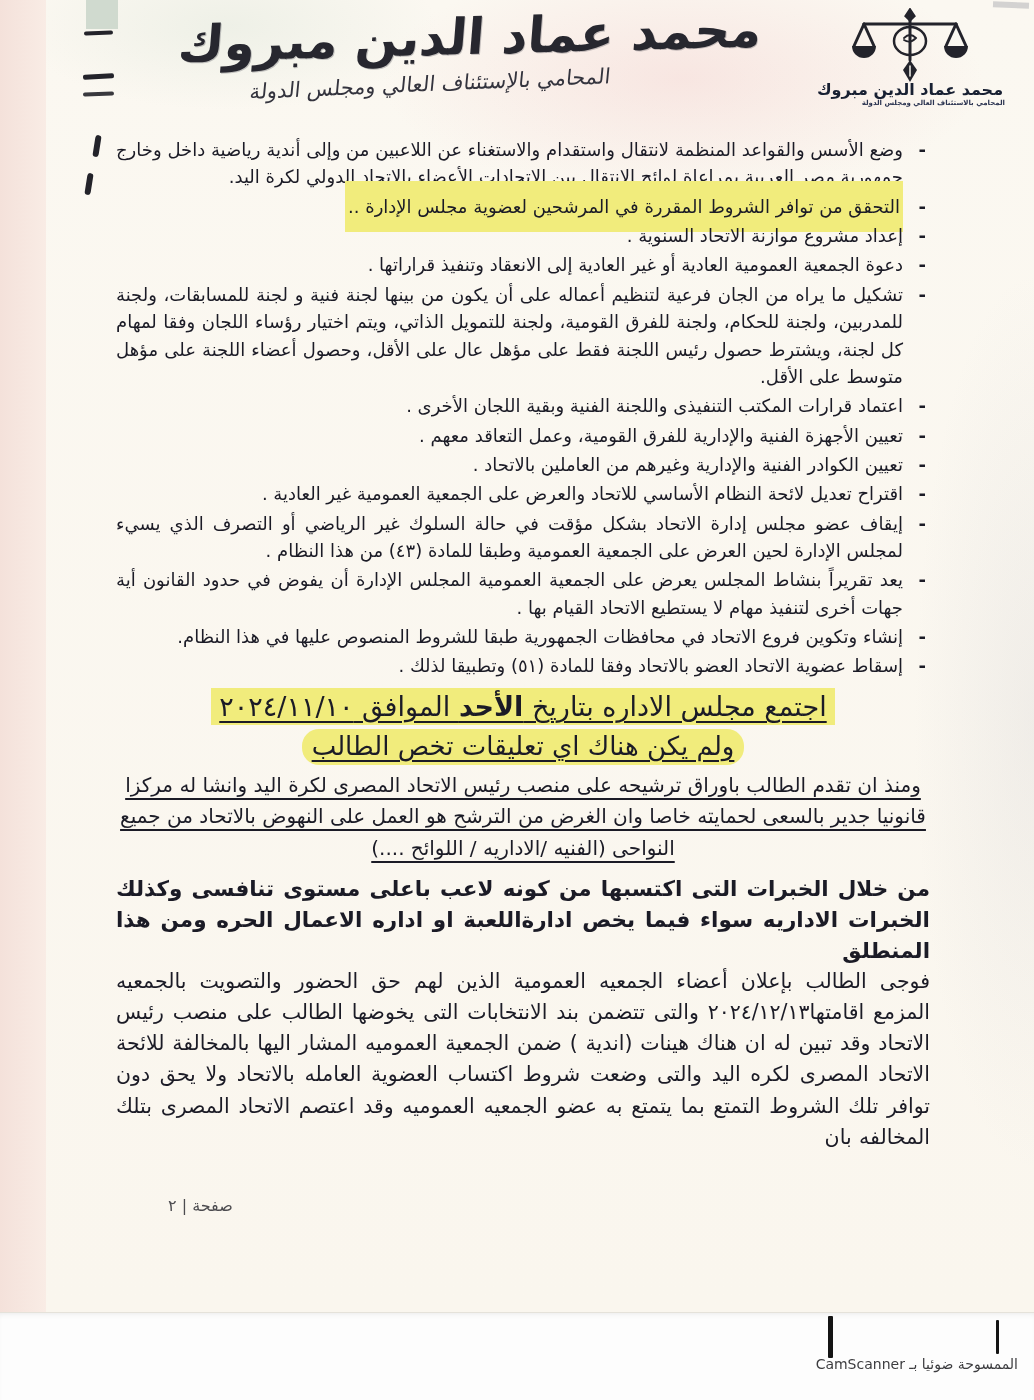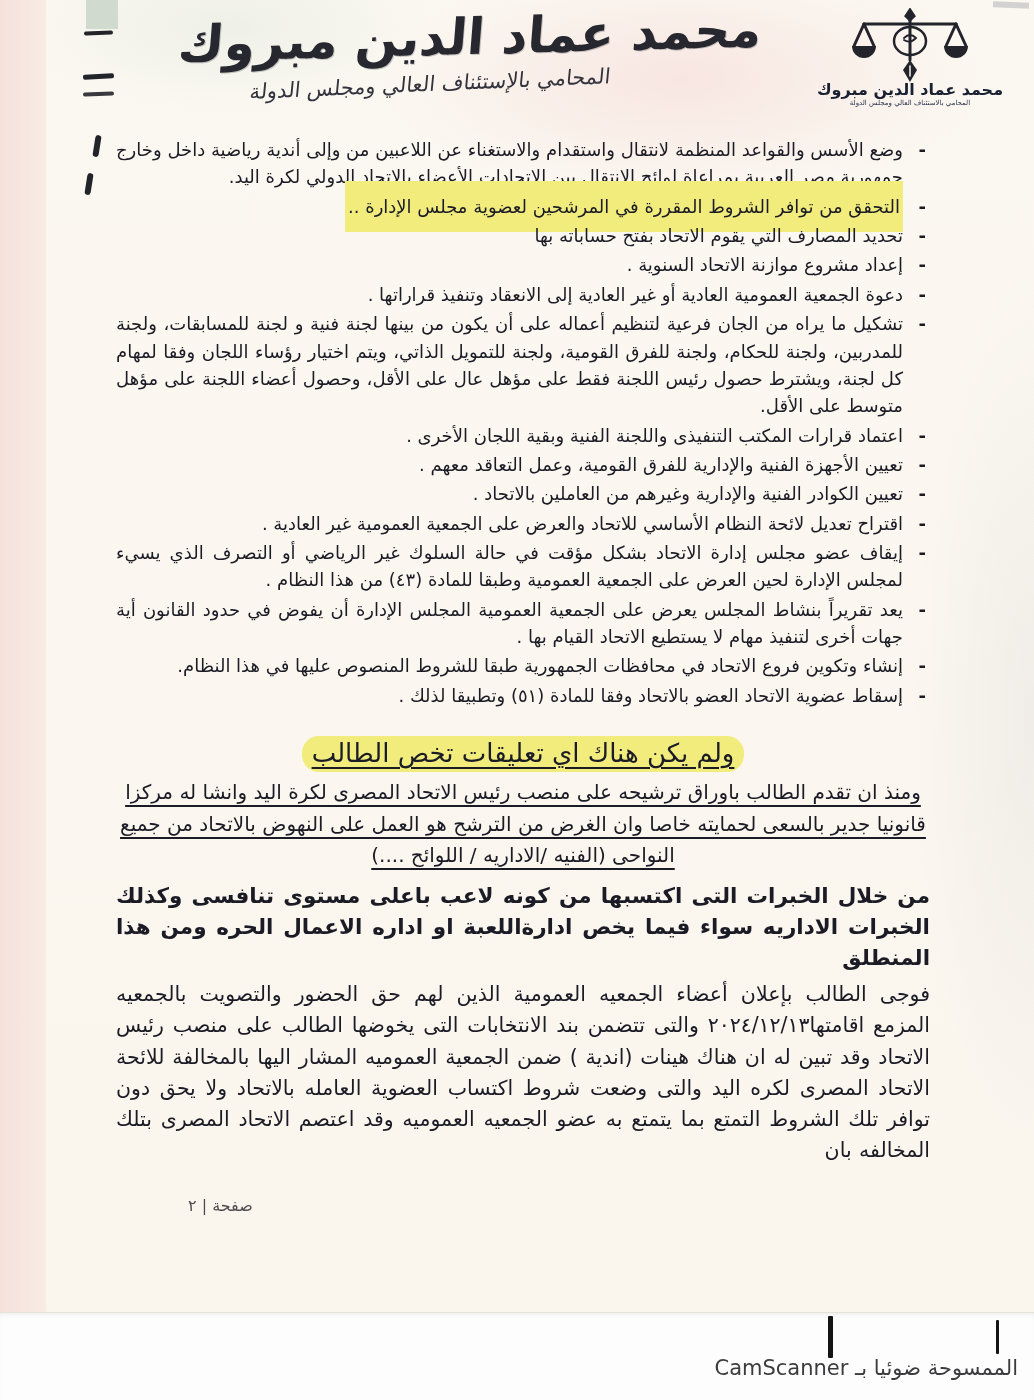--- a/index.html
+++ b/index.html
@@ -50,22 +50,22 @@
     transform:rotate(-2.5deg) skewX(-8deg);
     white-space:nowrap;
   }
   .logo{position:absolute;left:815px;top:8px;width:190px;height:118px;text-align:center;}
   .logo svg{display:block;margin:0 auto;}
   .logo-name{
     direction:rtl;font-size:16px;font-weight:bold;color:#182032;
     line-height:1.05;margin-top:-4px;white-space:nowrap;
   }
   .logo-tagline{
-    direction:rtl;font-size:7px;font-weight:normal;color:#2a3350;
-    white-space:nowrap;overflow:hidden;
+    direction:rtl;font-size:7px;font-weight:bold;color:#2a3350;
+    white-space:nowrap;overflow:hidden;text-align:right;
   }
 
   
   .content{
     position:absolute;top:136px;right:104px;width:814px;
     direction:rtl;text-align:right;
   }
   ul.bullets{list-style:none;margin:0;padding:0;font-size:18px;line-height:1.52;}
   ul.bullets li{
     position:relative;padding-right:27px;margin-bottom:2px;
@@ -93,40 +93,40 @@
   }
   .para-underlined{
     margin-top:5px;font-size:20px;line-height:1.58;text-align:center;
     text-decoration:underline;text-underline-offset:6px;
   }
   .para-bold{
     margin-top:8px;font-size:21.5px;font-weight:bold;line-height:1.45;
     text-align:justify;
   }
   .para-body{
-    margin-top:6px;font-size:20.5px;line-height:1.52;text-align:justify;
+    margin-top:0;font-size:20.5px;line-height:1.52;text-align:justify;
     word-spacing:1px;
   }
   .page-number{
-    position:absolute;left:188px;top:1196px;direction:rtl;
+    position:absolute;left:168px;top:1196px;direction:rtl;
     font-size:16px;color:#2e2e34;opacity:.85;letter-spacing:2px;
   }
 
   
   .scan-bottom{
     position:absolute;left:0;top:1312px;width:1034px;height:88px;
     background:#fdfdfd;border-top:1px solid #e5e2da;
     box-shadow:inset 0 4px 6px -4px rgba(0,0,0,.10);
   }
   .vtick{position:absolute;background:#141414;border-radius:1px;}
   .v1{left:828px;top:1316px;width:5px;height:42px;}
   .v2{left:996px;top:1320px;width:3px;height:34px;}
   .scan-footer{
     position:absolute;right:16px;top:1356px;direction:rtl;
-    font-size:21px;color:#3c3c3f;
+    font-size:14px;color:#3c3c3f;
   }
 </style>
 </head>
 <body>
 
 <div id="stage">
 
   <div class="paper"></div>
   <div class="pink-strip"></div>
 
@@ -165,35 +165,35 @@
     </svg>
     <div class="logo-name">محمد عماد الدين مبروك</div>
     <div class="logo-tagline">المحامي بالاستئناف العالي ومجلس الدولة</div>
   </div>
 
   <div class="content">
 
     <ul class="bullets">
         <li><span>وضع الأسس والقواعد المنظمة لانتقال واستقدام والاستغناء عن اللاعبين من وإلى أندية رياضية داخل وخارج جمهورية مصر العربية بمراعاة لوائح الانتقال بين الاتحادات الأعضاء بالاتحاد الدولي لكرة اليد.</span></li>
         <li><span class="hl">التحقق من توافر الشروط المقررة في المرشحين لعضوية مجلس الإدارة ..</span></li>
-        <li><span>تحديد المصارف التي يقوم الاتحاد بفتح حساباته بها</span></li>
         <li><span>إعداد مشروع موازنة الاتحاد السنوية .</span></li>
         <li><span>دعوة الجمعية العمومية العادية أو غير العادية إلى الانعقاد وتنفيذ قراراتها .</span></li>
         <li><span>تشكيل ما يراه من الجان فرعية لتنظيم أعماله على أن يكون من بينها لجنة فنية و لجنة للمسابقات، ولجنة للمدربين، ولجنة للحكام، ولجنة للفرق القومية، ولجنة للتمويل الذاتي، ويتم اختيار رؤساء اللجان وفقا لمهام كل لجنة، ويشترط حصول رئيس اللجنة فقط على مؤهل عال على الأقل، وحصول أعضاء اللجنة على مؤهل متوسط على الأقل.</span></li>
         <li><span>اعتماد قرارات المكتب التنفيذى واللجنة الفنية وبقية اللجان الأخرى .</span></li>
         <li><span>تعيين الأجهزة الفنية والإدارية للفرق القومية، وعمل التعاقد معهم .</span></li>
         <li><span>تعيين الكوادر الفنية والإدارية وغيرهم من العاملين بالاتحاد .</span></li>
         <li><span>اقتراح تعديل لائحة النظام الأساسي للاتحاد والعرض على الجمعية العمومية غير العادية .</span></li>
         <li><span>إيقاف عضو مجلس إدارة الاتحاد بشكل مؤقت في حالة السلوك غير الرياضي أو التصرف الذي يسيء لمجلس الإدارة لحين العرض على الجمعية العمومية وطبقا للمادة (٤٣) من هذا النظام .</span></li>
         <li><span>يعد تقريراً بنشاط المجلس يعرض على الجمعية العمومية المجلس الإدارة أن يفوض في حدود القانون أية جهات أخرى لتنفيذ مهام لا يستطيع الاتحاد القيام بها .</span></li>
         <li><span>إنشاء وتكوين فروع الاتحاد في محافظات الجمهورية طبقا للشروط المنصوص عليها في هذا النظام.</span></li>
         <li><span>إسقاط عضوية الاتحاد العضو بالاتحاد وفقا للمادة (٥١) وتطبيقا لذلك .</span></li>
       </ul>
 
     <div class="meeting">
+      <span class="meeting-line1"><span>اجتمع مجلس الاداره بتاريخ </span><span class="bold-word">الأحد</span><span> الموافق ٢٠٢٤/١١/١٠</span></span>
       <br>
       <span class="meeting-line2">ولم يكن هناك اي تعليقات تخص الطالب</span>
     </div>
 
     <div class="para-underlined">ومنذ ان تقدم الطالب باوراق ترشيحه على منصب رئيس الاتحاد المصرى لكرة اليد وانشا له مركزا قانونيا جدير بالسعى لحمايته خاصا وان الغرض من الترشح هو العمل على النهوض بالاتحاد من جميع النواحى (الفنيه /الاداريه / اللوائح ....)</div>
 
     <div class="para-bold">من خلال الخبرات التى اكتسبها من كونه لاعب باعلى مستوى تنافسى وكذلك الخبرات الاداريه سواء فيما يخص ادارةاللعبة او اداره الاعمال الحره  ومن هذا المنطلق</div>
 
     <div class="para-body">فوجى الطالب بإعلان أعضاء الجمعيه العمومية الذين لهم حق الحضور والتصويت بالجمعيه المزمع اقامتها٢٠٢٤/١٢/١٣ والتى تتضمن بند الانتخابات التى يخوضها الطالب على منصب رئيس الاتحاد وقد تبين له ان هناك هينات (اندية ) ضمن الجمعية العموميه المشار اليها بالمخالفة للائحة الاتحاد المصرى لكره اليد والتى وضعت شروط اكتساب العضوية العامله بالاتحاد ولا يحق دون توافر تلك الشروط التمتع بما يتمتع به عضو الجمعيه العموميه وقد اعتصم الاتحاد المصرى بتلك المخالفه بان</div>
   </div>

